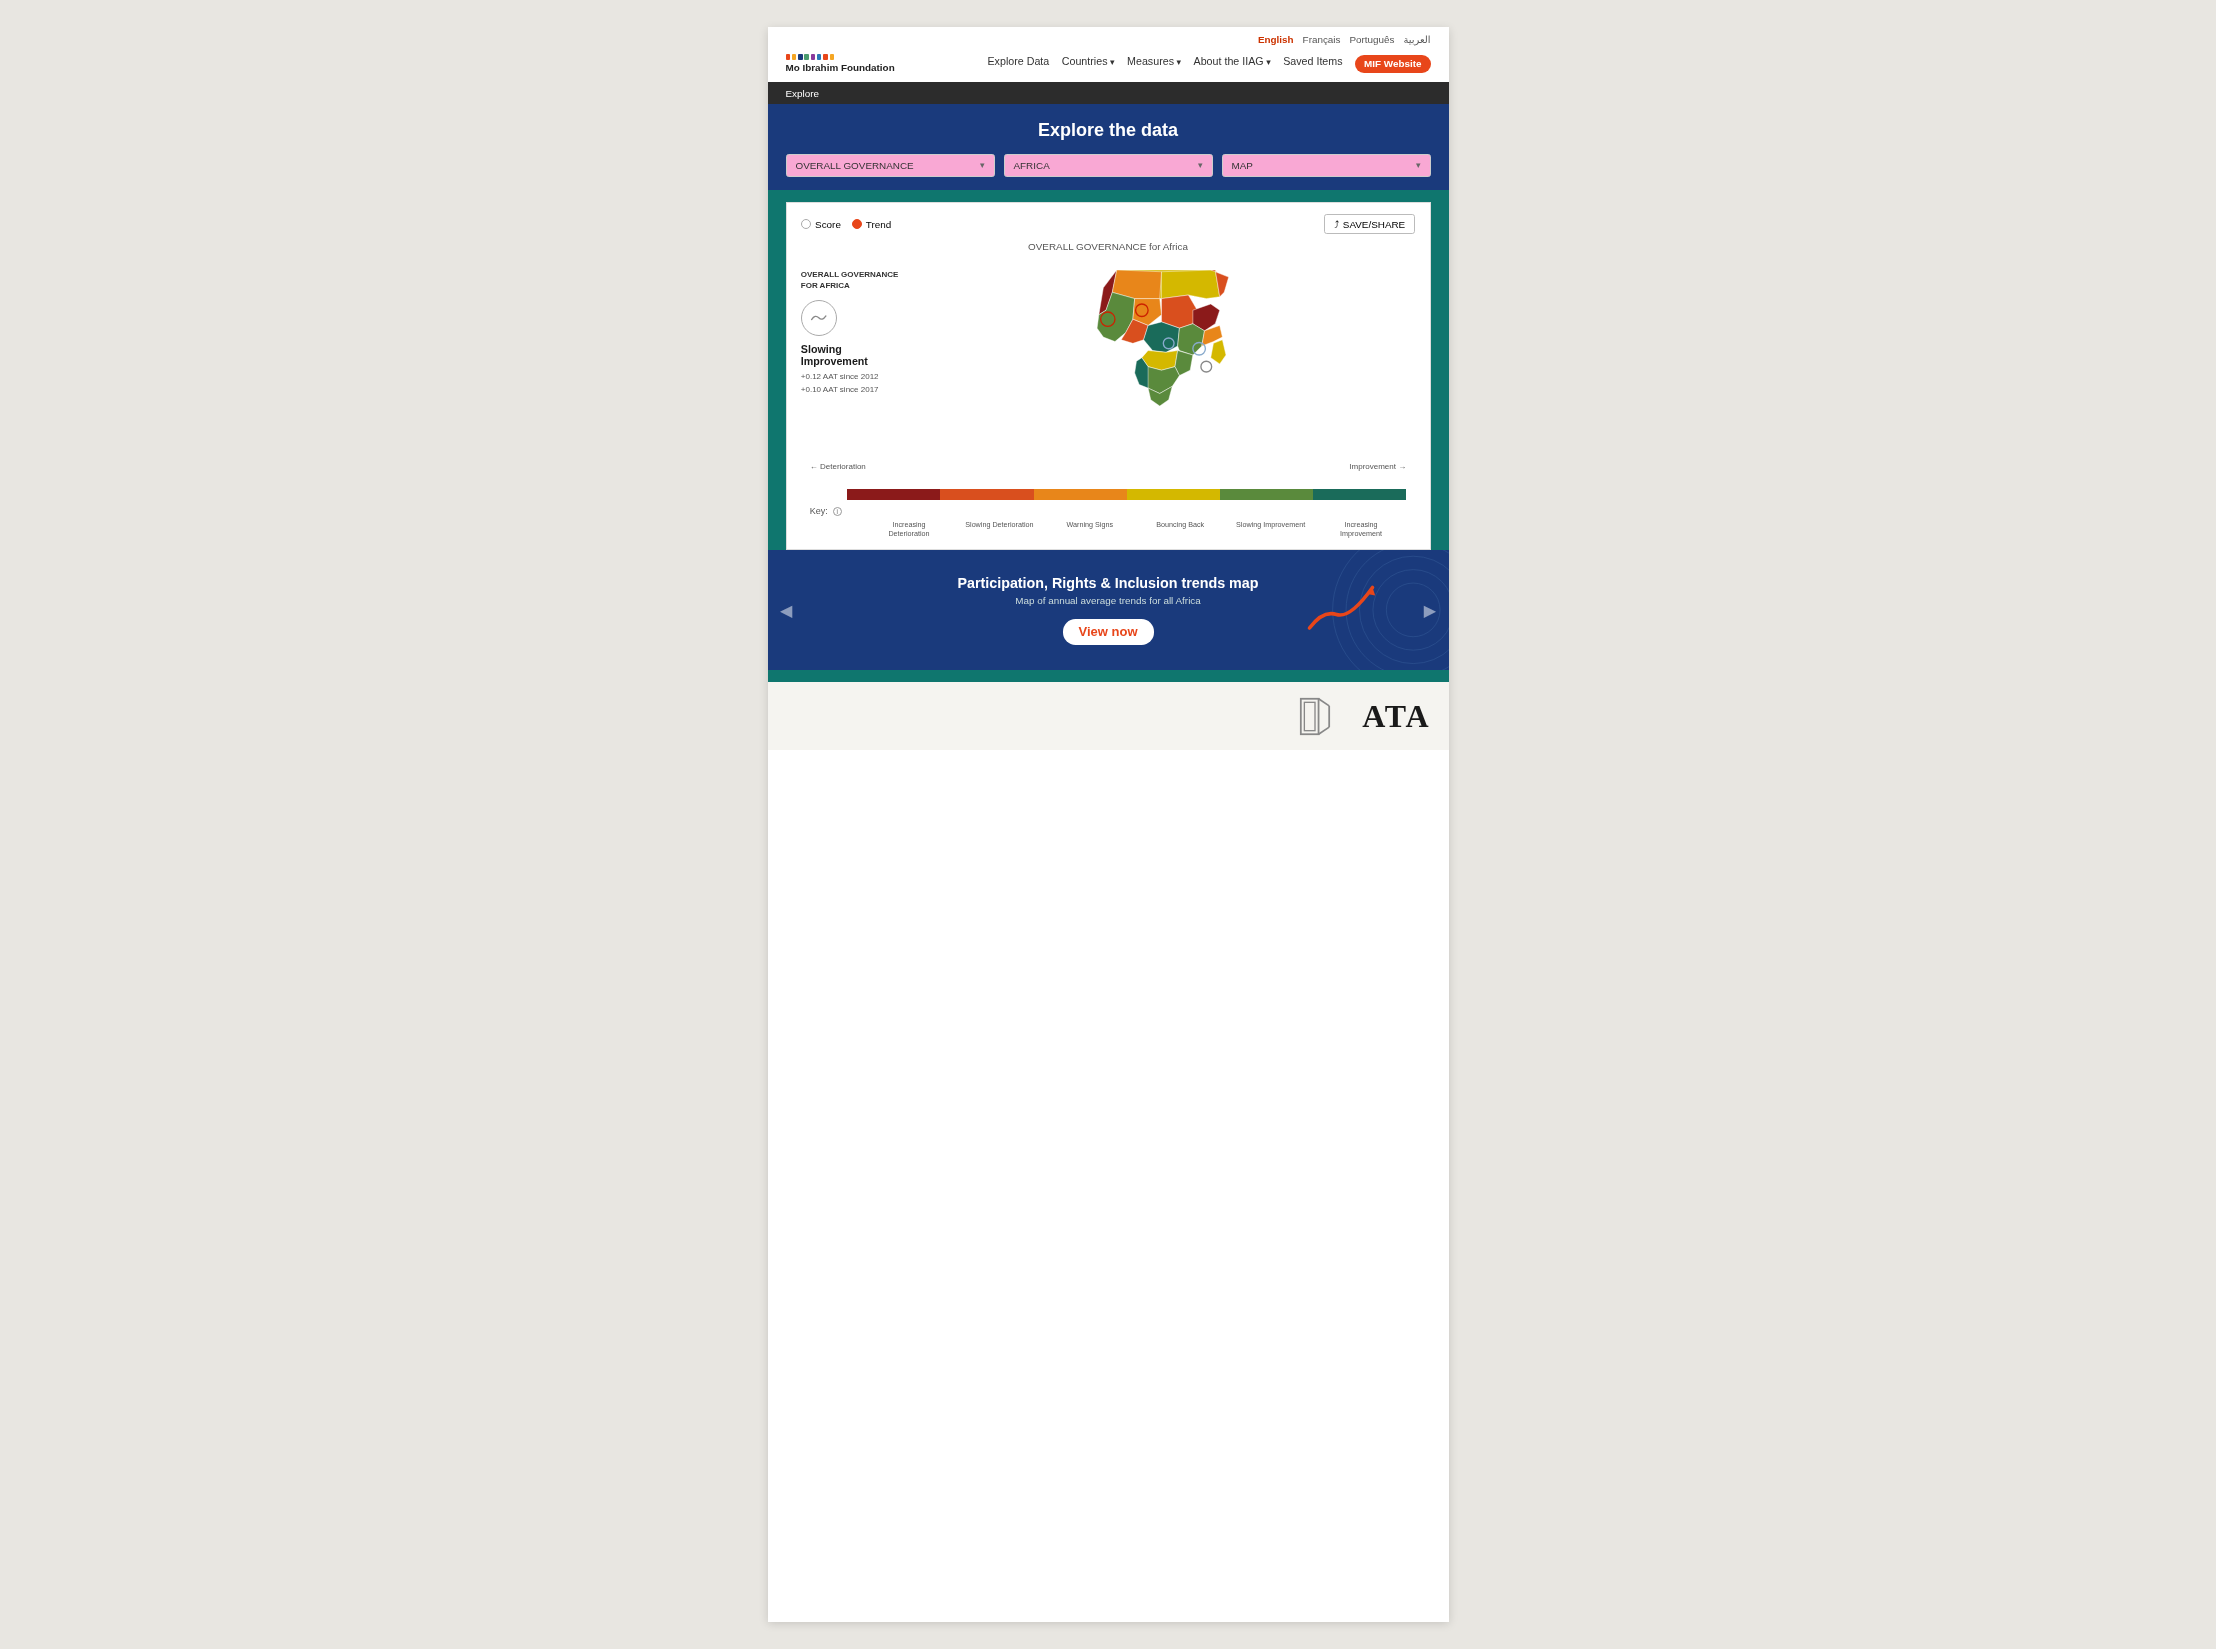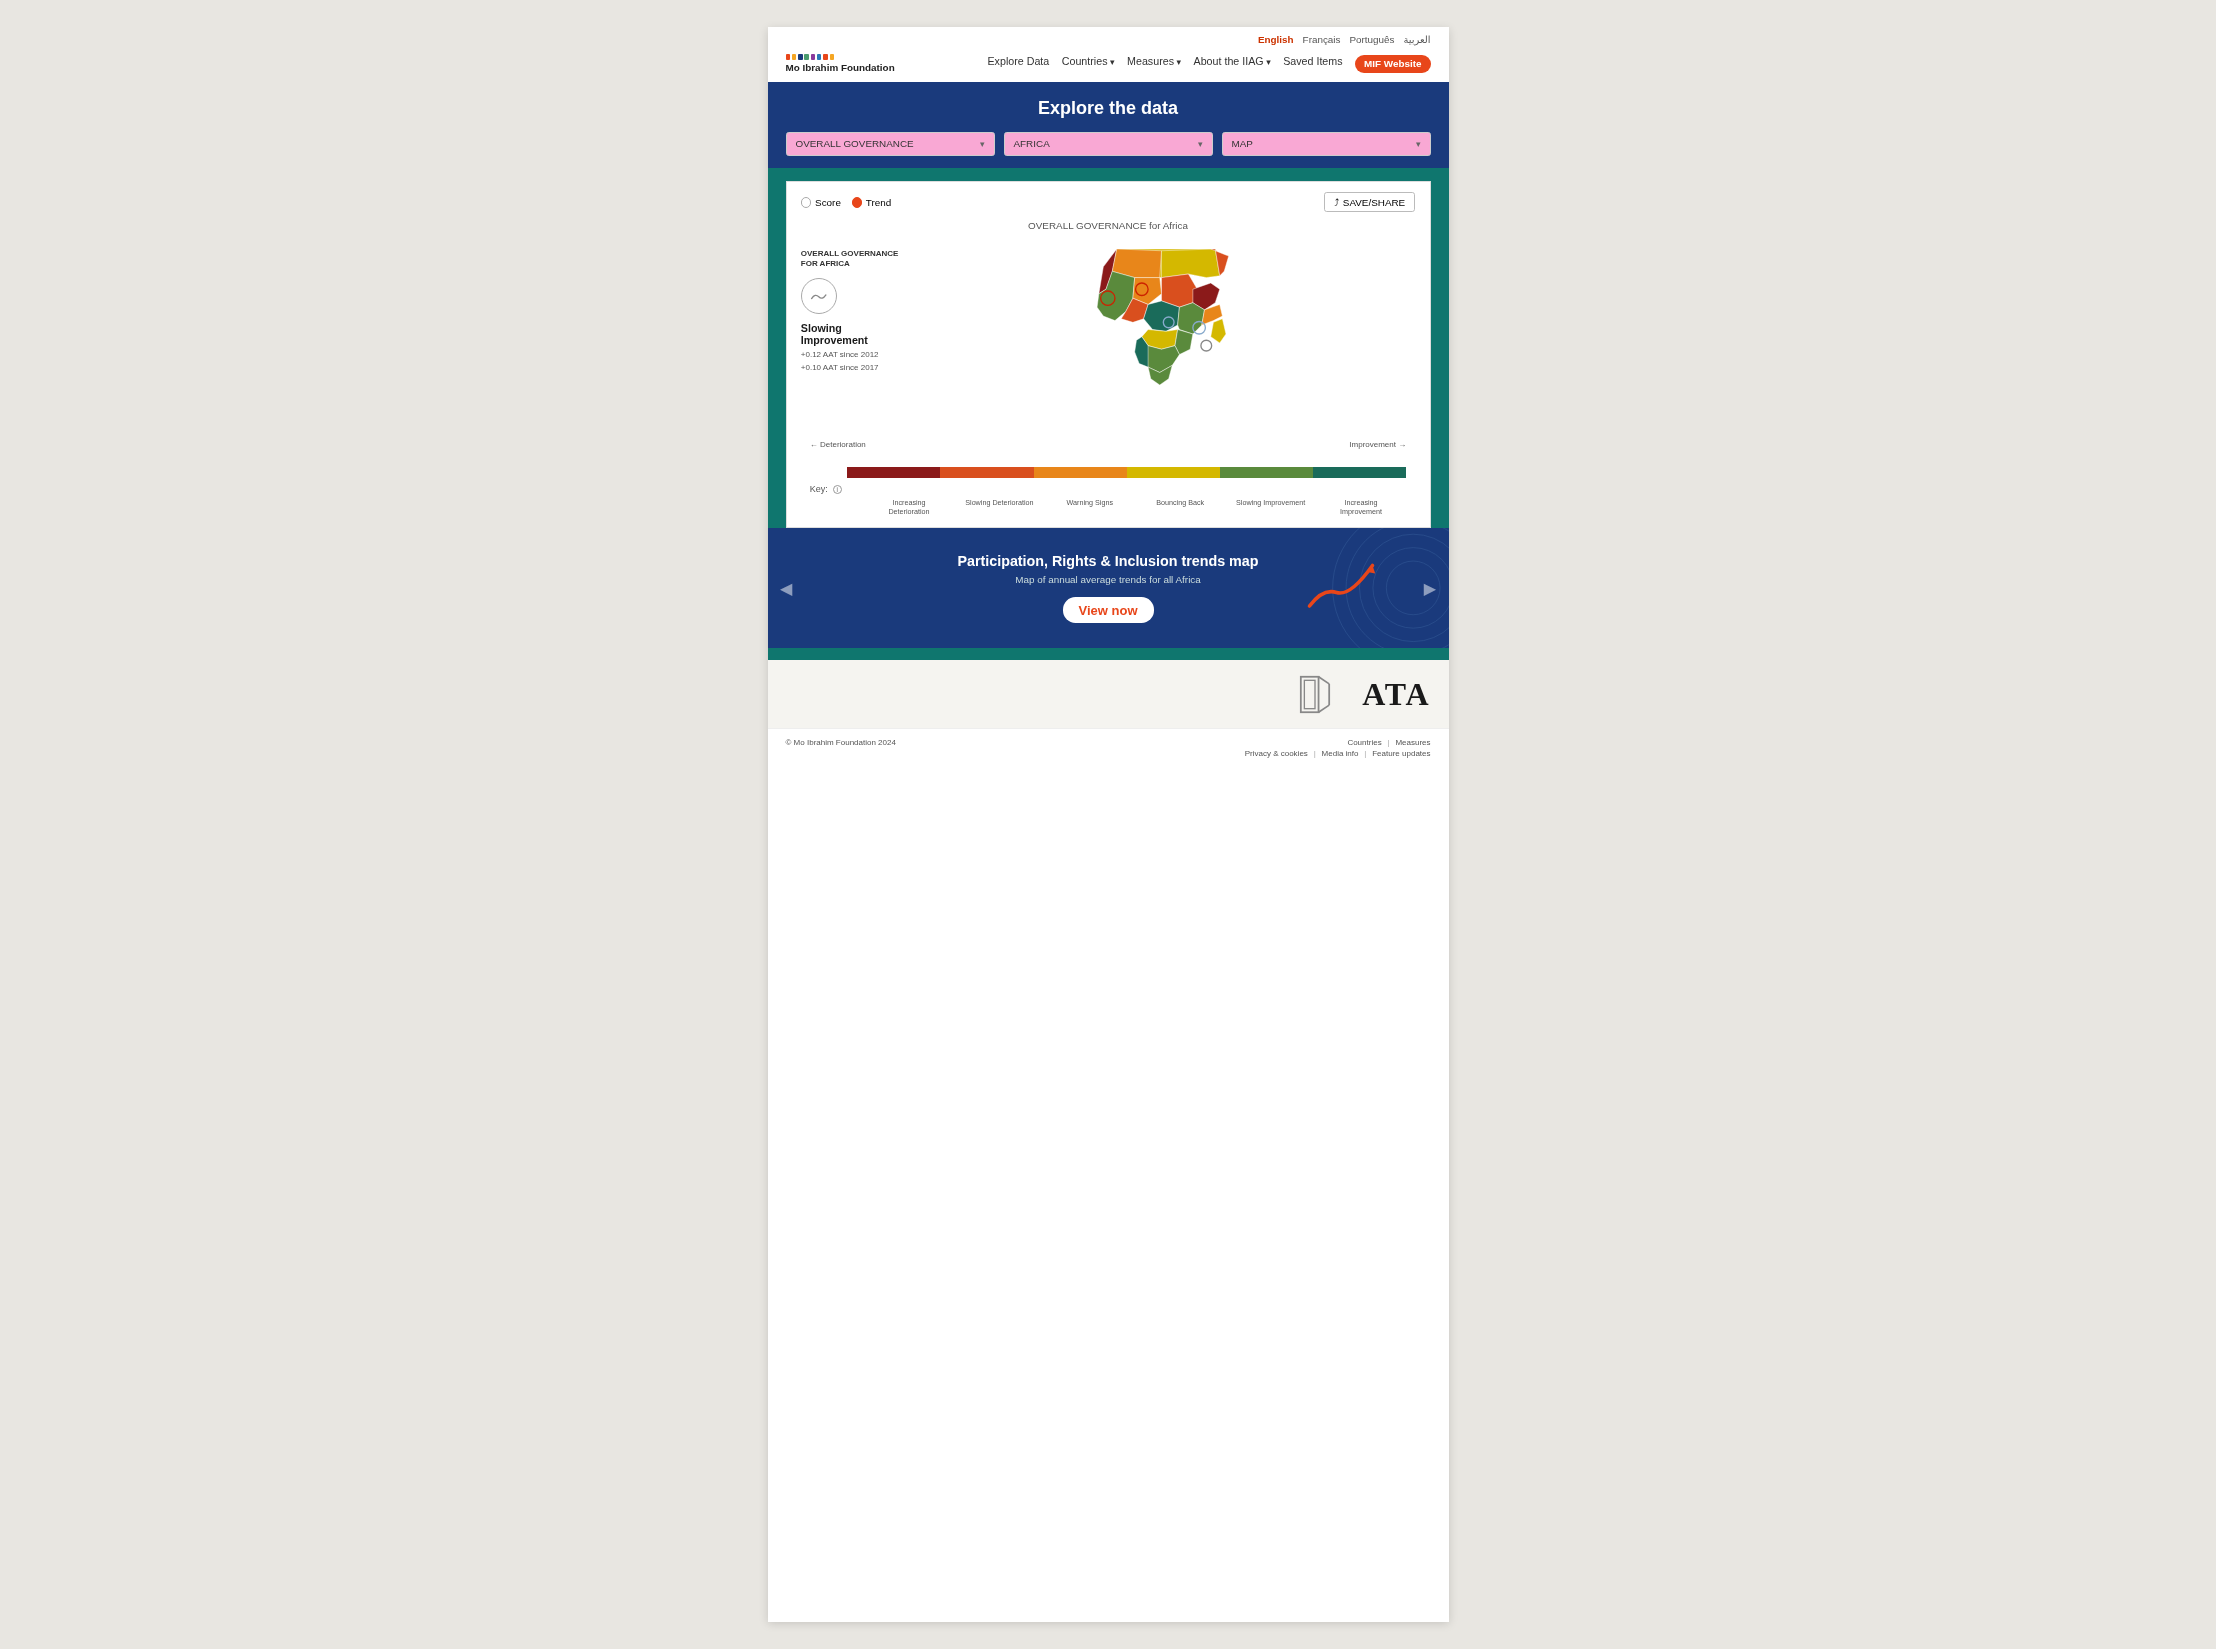--- a/index.html
+++ b/index.html
@@ -423,20 +423,21 @@
         <a href="#">Explore Data</a>
         <a href="#" class="with-arrow">Countries</a>
         <a href="#" class="with-arrow">Measures</a>
         <a href="#" class="with-arrow">About the IIAG</a>
         <a href="#">Saved Items</a>
         <button class="mif-btn">MIF Website</button>
       </div>
     </div>
   </div>
 
+  <div class="breadcrumb">Explore</div>
 
   <div class="hero">
     <h1>Explore the data</h1>
     <div class="dropdowns">
       <div class="dropdown-select">
         <span>OVERALL GOVERNANCE</span>
         <span class="arrow">▾</span>
       </div>
       <div class="dropdown-select">
         <span>AFRICA</span>
@@ -597,31 +598,14 @@
         <rect x="2" y="2" width="20" height="40" rx="0" fill="none" stroke="#888" stroke-width="2"></rect>
         <rect x="6" y="6" width="12" height="32" rx="0" fill="none" stroke="#888" stroke-width="1.5"></rect>
         <line x1="22" y1="2" x2="34" y2="10" stroke="#888" stroke-width="2"></line>
         <line x1="22" y1="42" x2="34" y2="34" stroke="#888" stroke-width="2"></line>
         <line x1="34" y1="10" x2="34" y2="34" stroke="#888" stroke-width="2"></line>
       </svg>
       <span class="data-logo-text">ATA</span>
     </div>
   </div>
 
-  <div class="footer">
-    <span>© Mo Ibrahim Foundation 2024</span>
-    <div class="footer-links">
-      <div class="footer-row">
-        <a href="#">Countries</a>
-        <span class="pipe">|</span>
-        <a href="#">Measures</a>
-      </div>
-      <div class="footer-row">
-        <a href="#">Privacy &amp; cookies</a>
-        <span class="pipe">|</span>
-        <a href="#">Media info</a>
-        <span class="pipe">|</span>
-        <a href="#">Feature updates</a>
-      </div>
-    </div>
-  </div>
 </div>
 
 
 </body></html>

